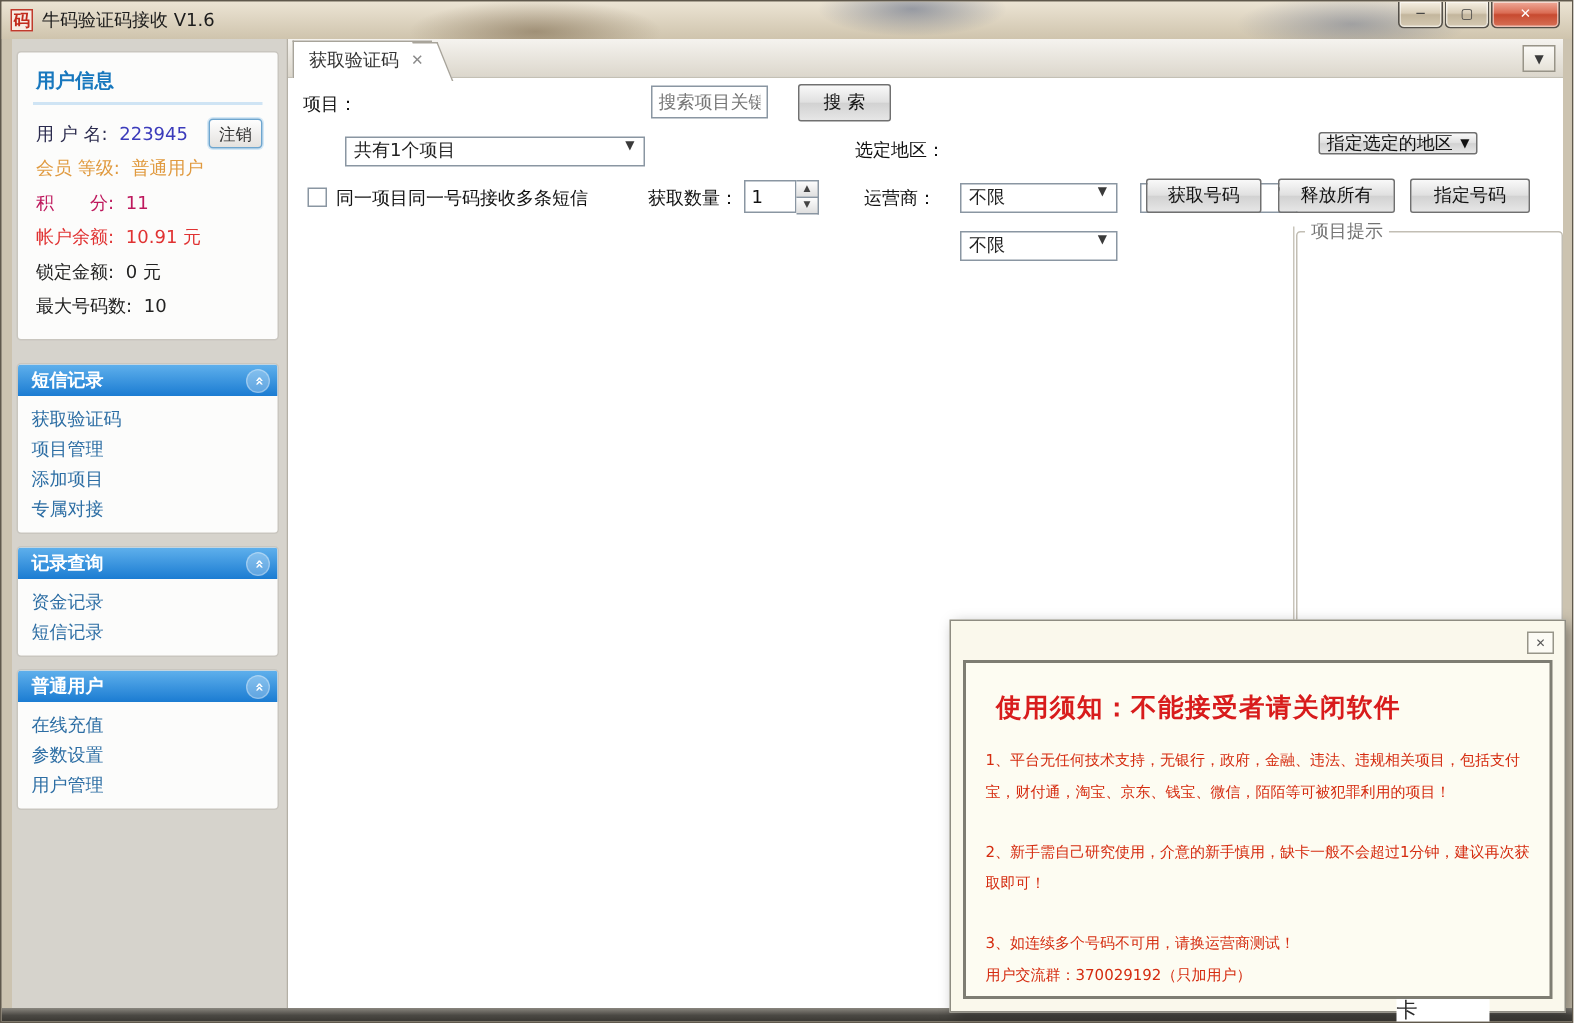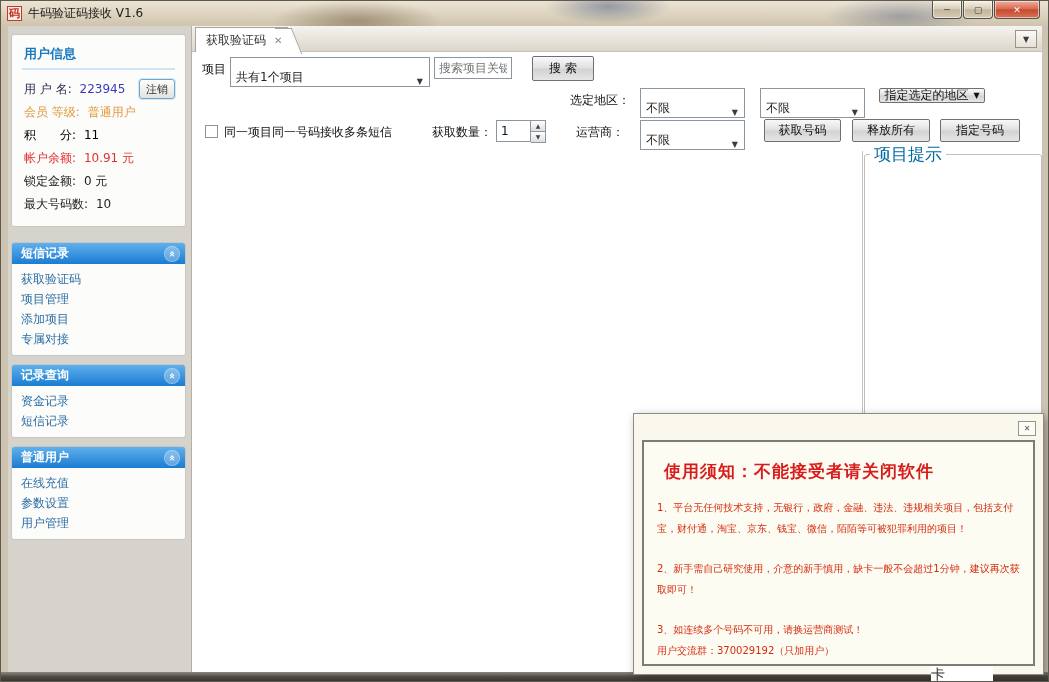--- a/index.html
+++ b/index.html
@@ -33,21 +33,21 @@
   .sidebar { position:absolute; top:0; left:7px; width:183px; bottom:0; background:#d6d3cc; padding:8px 5px 0 3px; }
   .panel { background:#fcfcfb; border:1px solid #c9c6bf; border-radius:3px; overflow:hidden; }
   .user-panel { padding:8px 10px 10px 10px; margin-bottom:15px; }
   .user-header { color:#1878be; font-weight:bold; font-size:13px; padding:2px 0 5px 2px;
     border-bottom:2px solid #cfe4f4; margin-bottom:8px; }
   .u-row { position:relative; font-size:12px; height:23px; line-height:23px; padding-left:2px; white-space:nowrap; }
   .u-row .lbl { color:#2b2b4e; }
   .u-row .val { margin-left:4px; }
   .u-row.r0 .val { color:#3b3bbb; }
   .u-row.r1 .lbl, .u-row.r1 .val { color:#e09a3f; }
-  .u-row.r2 .lbl, .u-row.r2 .val { color:#000000; }
+  .u-row.r2 .lbl, .u-row.r2 .val { color:#be185d; }
   .u-row.r3 .lbl, .u-row.r3 .val { color:#e03232; }
   .u-row.r4 .lbl, .u-row.r4 .val, .u-row.r5 .lbl, .u-row.r5 .val { color:#222; }
   .logout-btn { position:absolute; right:0; top:1px; height:20px; padding:0 6px; font-size:11px; color:#333;
     background:linear-gradient(#fefefe,#e4e2df); border:1px solid #6ea6cf; border-radius:3px;
     box-shadow:0 0 0 1px #d4e8f6; cursor:pointer; }
 
   .section { margin-bottom:8px; }
   .sec-header { height:21px; display:flex; align-items:center; padding:0 6px 0 9px;
     background:linear-gradient(#5fb0ec,#1b7cd2); color:#fff; font-weight:bold; font-size:12px; cursor:pointer; }
   .sec-header .chev { margin-left:auto; width:14px; height:14px; border-radius:50%;
@@ -67,22 +67,22 @@
     display:flex; align-items:center; font-size:12px; color:#333; z-index:2; cursor:pointer; }
   .tab::after { content:""; position:absolute; top:0; right:-9px; width:16px; height:25px; background:#fff;
     border-right:1px solid #a8a49a; border-top:1px solid #a8a49a; transform:skewX(22deg); z-index:-1; }
   .tab-close { margin-left:8px; color:#8a8a8a; font-size:10px; cursor:pointer; }
   .tab-menu-btn { position:absolute; top:4px; right:5px; width:22px; height:18px;
     background:linear-gradient(#fbfaf7,#e6e2d8); border:1px solid #989488; text-align:center;
     font-size:8px; color:#3a3a3a; line-height:17px; cursor:pointer; }
 
   .label { position:absolute; font-size:12px; color:#111; line-height:22px; white-space:nowrap; }
 
-  .combo { position:absolute; height:30px; background:#fff; border:1px solid #8a96a2; display:flex;
-    align-items:flex-end; font-size:12px; color:#222; padding-left:5px; cursor:pointer; }
+  .combo { position:absolute; height:20px; background:#fff; border:1px solid #8a96a2; display:flex;
+    align-items:flex-start; font-size:12px; color:#222; padding-left:5px; cursor:pointer;margin-top:34px; }
   .combo .arr { margin-left:auto; font-size:8px; color:#3a3a3a; padding:0 6px; }
 
   .textinput { position:absolute; height:22px; border:1px solid #8a96a2; font-size:12px; color:#8a8a8a;
     padding:0 4px; font-family:inherit; }
 
   .btn { position:absolute; height:23px; background:linear-gradient(#f9f9f9,#e0e0e0 48%,#d2d2d2 52%,#e6e6e6);
     border:1px solid #707070; border-radius:2px; font-size:12px; color:#111; text-align:center; cursor:pointer;
     display:flex; align-items:center; justify-content:center; white-space:nowrap; font-family:inherit; }
   .btn .arr { font-size:8px; margin-left:5px; }
 
@@ -92,21 +92,21 @@
     padding:0 4px; font-family:inherit; }
   .spin-btns { position:absolute; width:15px; height:22px; display:flex; flex-direction:column; }
   .spin-btns div { flex:1; border:1px solid #8a96a2; border-left:none; background:linear-gradient(#fdfdfd,#dfdfdf);
     font-size:6px; color:#444; text-align:center; line-height:10px; cursor:pointer; }
   .spin-btns div:last-child { border-top:none; }
 
   .vdivider { position:absolute; left:670px; top:125px; bottom:0; width:1px; background:#c9c5bb; }
   .tips-box { position:absolute; left:672px; top:128px; width:178px; height:505px;
     border:1px solid #c2beb4; border-radius:3px; }
   .tips-legend { position:absolute; top:-8px; left:5px; background:#fff; padding:0 4px;
-    font-size:17px; color:#0369a1; line-height:15px; }
+    font-size:12px; color:#737373; line-height:15px; }
 
   
   .dialog { position:absolute; left:632px; top:412px; width:411px; height:262px; background:#faf8ec;
     border:1px solid #8e8c82; box-shadow:3px 3px 9px rgba(0,0,0,.35); z-index:50; }
   .dialog-close { position:absolute; top:7px; right:7px; width:18px; height:15px; background:#fcfbf5;
     border:1px solid #979589; display:flex; align-items:center; justify-content:center;
     font-size:8px; color:#555; cursor:pointer; }
   .dialog-inner { position:absolute; left:8px; right:8px; top:26px; bottom:8px;
     border:2px solid #7e7d73; background:#fdfcf2; padding:14px 13px 0 13px; overflow:hidden; }
   .dialog-title { color:#d81c1c; font-weight:bold; font-size:17px; margin:4px 0 14px 7px; letter-spacing:1px; }

